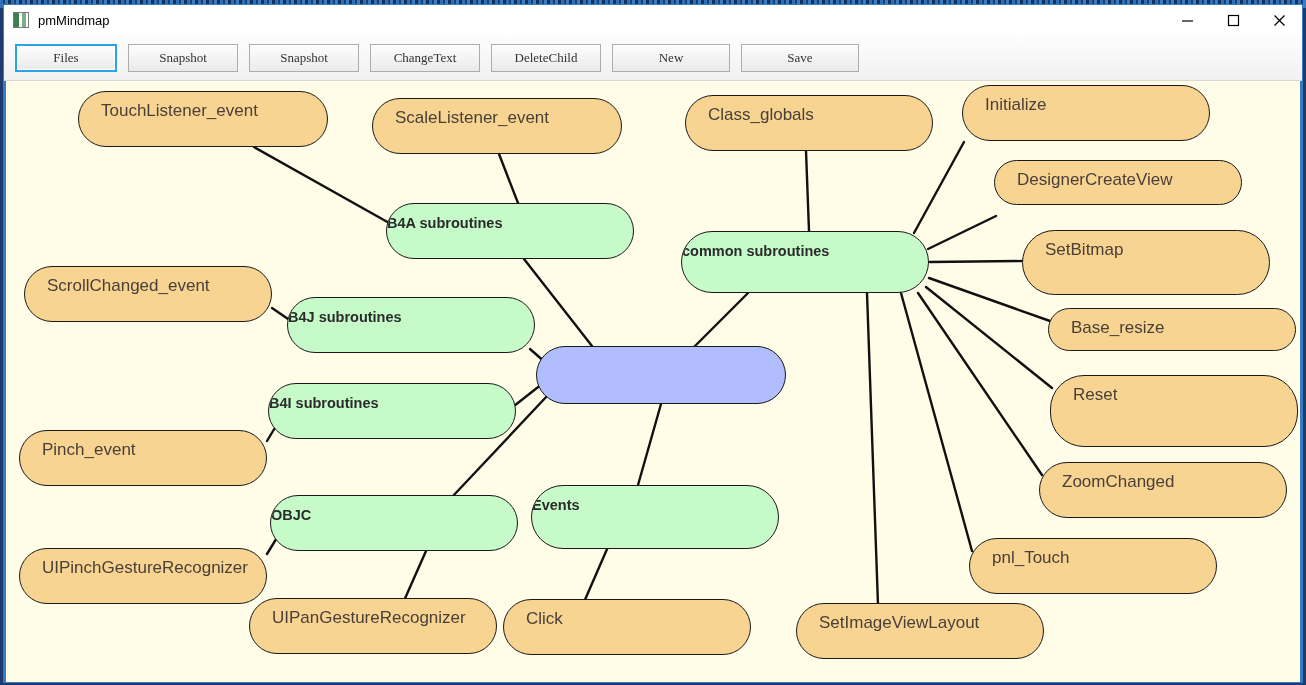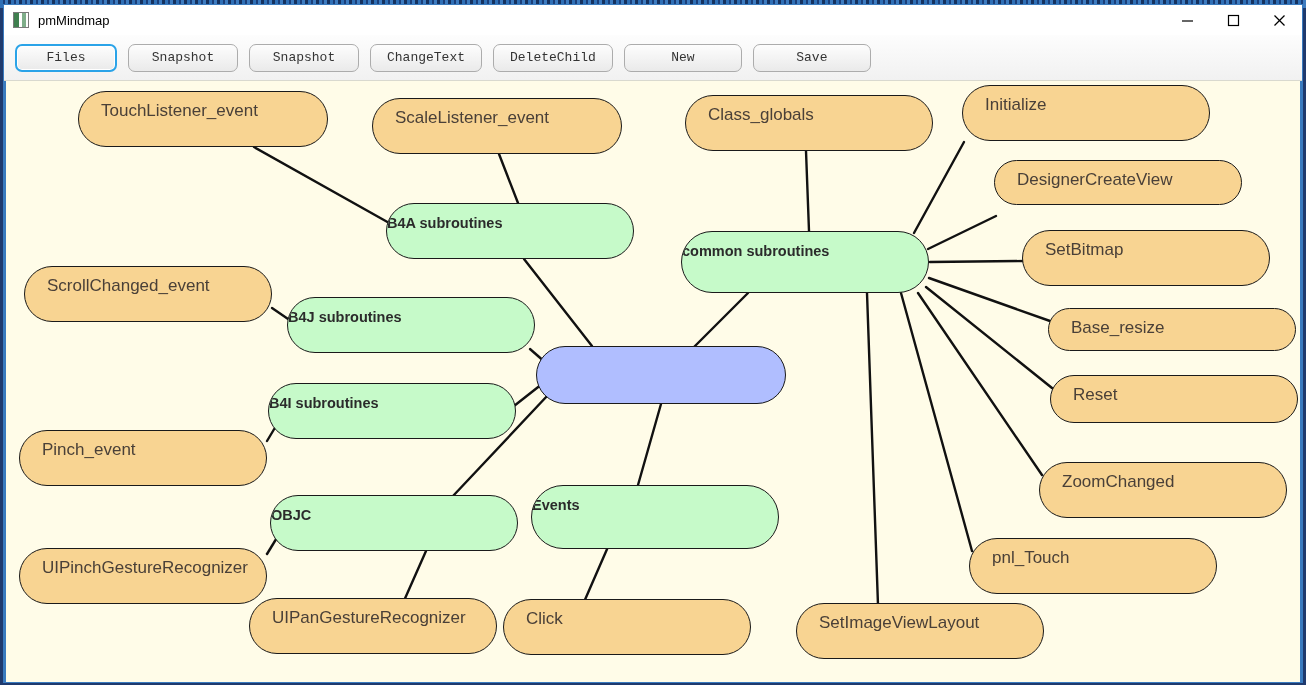--- a/index.html
+++ b/index.html
@@ -97,24 +97,24 @@
     padding-left: 11px;
     gap: 11px;
     flex: 0 0 auto;
   }
   .tb-btn {
     height: 28px;
     min-width: 100px;
     padding: 0 16px;
     background: linear-gradient(#fdfdfd, #eaeaea);
     border: 1px solid #acacac;
-    border-radius: 7px;
+    border-radius: 0;
     font-size: 13px;
     color: #333;
-    font-family: Liberation Mono, monospace;
+    font-family: Liberation Serif, serif;
     display: flex;
     align-items: center;
     justify-content: center;
     box-sizing: border-box;
     cursor: default;
   }
   .tb-btn.focused {
     border: 2px solid #2aa3e8;
     box-shadow: inset 0 0 0 1px #ffffff;
   }
@@ -275,27 +275,27 @@
           </div>
           <div class="node leaf" style="left: 679px; top: 14px; width: 248px; height: 56px;">
             <div class="node-label">Class_globals</div>
           </div>
           <div class="node leaf" style="left: 956px; top: 4px; width: 248px; height: 56px;">
             <div class="node-label">Initialize</div>
           </div>
           <div class="node leaf" style="left: 988px; top: 79px; width: 248px; height: 45px;">
             <div class="node-label">DesignerCreateView</div>
           </div>
-          <div class="node leaf" style="left: 1016px; top: 149px; width: 248px; height: 56px;">
+          <div class="node leaf" style="left: 1016px; top: 149px; width: 248px; height: 65px;">
             <div class="node-label">SetBitmap</div>
           </div>
           <div class="node leaf" style="left: 1042px; top: 227px; width: 248px; height: 43px;">
             <div class="node-label">Base_resize</div>
           </div>
-          <div class="node leaf" style="left: 1044px; top: 294px; width: 248px; height: 48px;">
+          <div class="node leaf" style="left: 1044px; top: 294px; width: 248px; height: 72px;">
             <div class="node-label">Reset</div>
           </div>
           <div class="node leaf" style="left: 1033px; top: 381px; width: 248px; height: 56px;">
             <div class="node-label">ZoomChanged</div>
           </div>
           <div class="node leaf" style="left: 963px; top: 457px; width: 248px; height: 56px;">
             <div class="node-label">pnl_Touch</div>
           </div>
           <div class="node leaf" style="left: 790px; top: 522px; width: 248px; height: 56px;">
             <div class="node-label">SetImageViewLayout</div>

